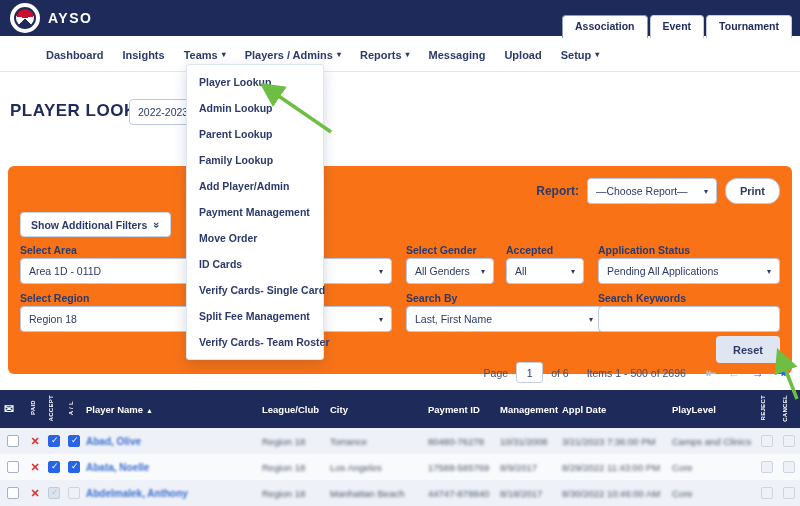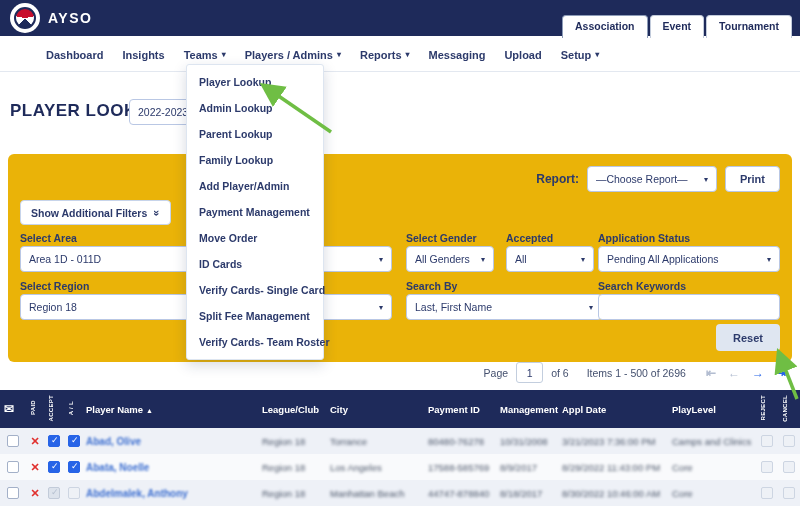--- a/index.html
+++ b/index.html
@@ -21,25 +21,25 @@
   .nav-item { font-size:11px; font-weight:600; color:#2c3a6b; display:flex; align-items:center; gap:4px; white-space:nowrap; cursor:pointer; }
   .caret { font-size:8px; color:#2c3a6b; }
 
   
   .page-title { position:absolute; left:10px; top:101px; font-size:17px; font-weight:800; color:#1e2a5a; letter-spacing:.5px; }
   .sel { height:26px; background:#fff; border:1px solid #b9c7e4; border-radius:4px; display:flex; align-items:center; justify-content:space-between; padding:0 8px; font-size:10.5px; color:#2c3a6b; cursor:pointer; }
   .sel-caret { font-size:8px; color:#2c3a6b; margin-left:6px; }
   .season-sel { position:absolute; left:129px; top:99px; width:112px; }
 
   
-  .card { position:absolute; left:8px; right:8px; top:154px; height:208px; background:#eab308; border-radius:6px; }
+  .card { position:absolute; left:8px; right:8px; top:166px; height:208px; background:#f97316; border-radius:6px; }
   .report-row { position:absolute; top:12px; right:12px; display:flex; align-items:center; gap:8px; }
   .report-label { font-size:12px; font-weight:700; color:#2c3a6b; }
   .report-sel { width:130px; }
-  .btn-print { height:26px; padding:0 14px; background:#fff; border:1px solid #b9c7e4; border-radius:4px; font-size:11px; color:#2c3a6b; font-weight:600; display:flex; align-items:center; cursor:pointer; }
+  .btn-print { height:26px; padding:0 14px; background:#fff; border:1px solid #b9c7e4; border-radius:12px; font-size:11px; color:#2c3a6b; font-weight:600; display:flex; align-items:center; cursor:pointer; }
   .btn-show-filters { position:absolute; left:12px; top:46px; height:25px; background:#fff; border:1px solid #c7d4ea; border-radius:4px; display:flex; align-items:center; gap:7px; padding:0 10px; font-size:10.5px; font-weight:700; color:#2c3a6b; cursor:pointer; }
   .dbl-chev { display:inline-block; transform:rotate(90deg); font-size:11px; font-weight:700; }
   .f-label { position:absolute; font-size:10.5px; font-weight:700; color:#2c3a6b; }
   .f-ctl { position:absolute; }
   .txt-input { height:26px; background:#fff; border:1px solid #b9c7e4; border-radius:4px; padding:0 8px; font-size:10.5px; color:#2c3a6b; width:100%; font-family:"Liberation Sans", sans-serif; }
   .actions { position:absolute; top:170px; right:12px; display:flex; gap:10px; }
   .btn-reset { height:27px; padding:0 17px; background:#dfe6f1; border:none; border-radius:4px; font-size:11px; font-weight:600; color:#2c3a6b; cursor:pointer; }
   .btn-search { height:27px; padding:0 22px; background:#2764e7; border:none; border-radius:4px; font-size:11px; font-weight:700; color:#fff; cursor:pointer; }
 
   
@@ -153,21 +153,21 @@
     <div class="sel f-ctl" style="left:12px; top:92px; width:372px;">
       <span>Area 1D - 011D</span>
       <span class="sel-caret">▾</span>
     </div>
     <div class="f-label" style="left:398px; top:78px;">Select Gender</div>
     <div class="sel f-ctl" style="left:398px; top:92px; width:88px;">
       <span>All Genders</span>
       <span class="sel-caret">▾</span>
     </div>
     <div class="f-label" style="left:498px; top:78px;">Accepted</div>
-    <div class="sel f-ctl" style="left:498px; top:92px; width:88px;text-align:right;">
+    <div class="sel f-ctl" style="left:498px; top:92px; width:78px;text-align:right;">
       <span>All</span>
       <span class="sel-caret">▾</span>
     </div>
     <div class="f-label" style="left:590px; top:78px;">Application Status</div>
     <div class="sel f-ctl" style="left:590px; top:92px; width:182px;align-items:center;">
       <span>Pending All Applications</span>
       <span class="sel-caret">▾</span>
     </div>
 
     <div class="f-label" style="left:12px; top:126px;">Select Region</div>

